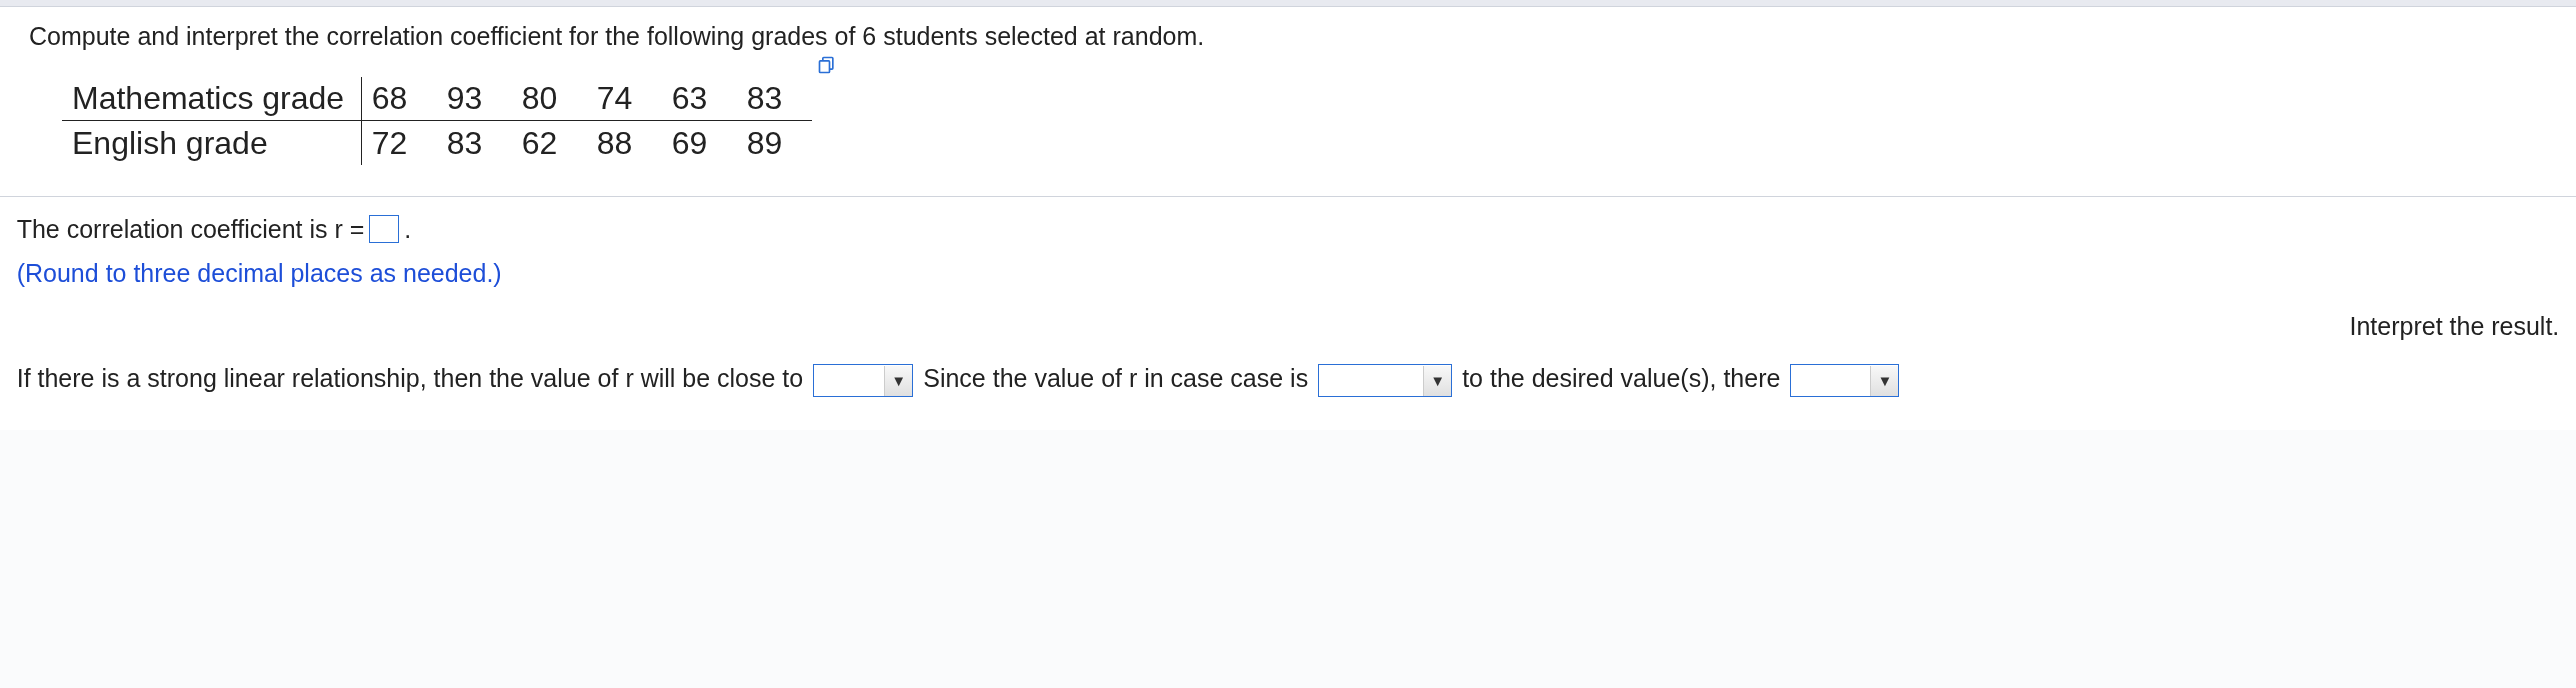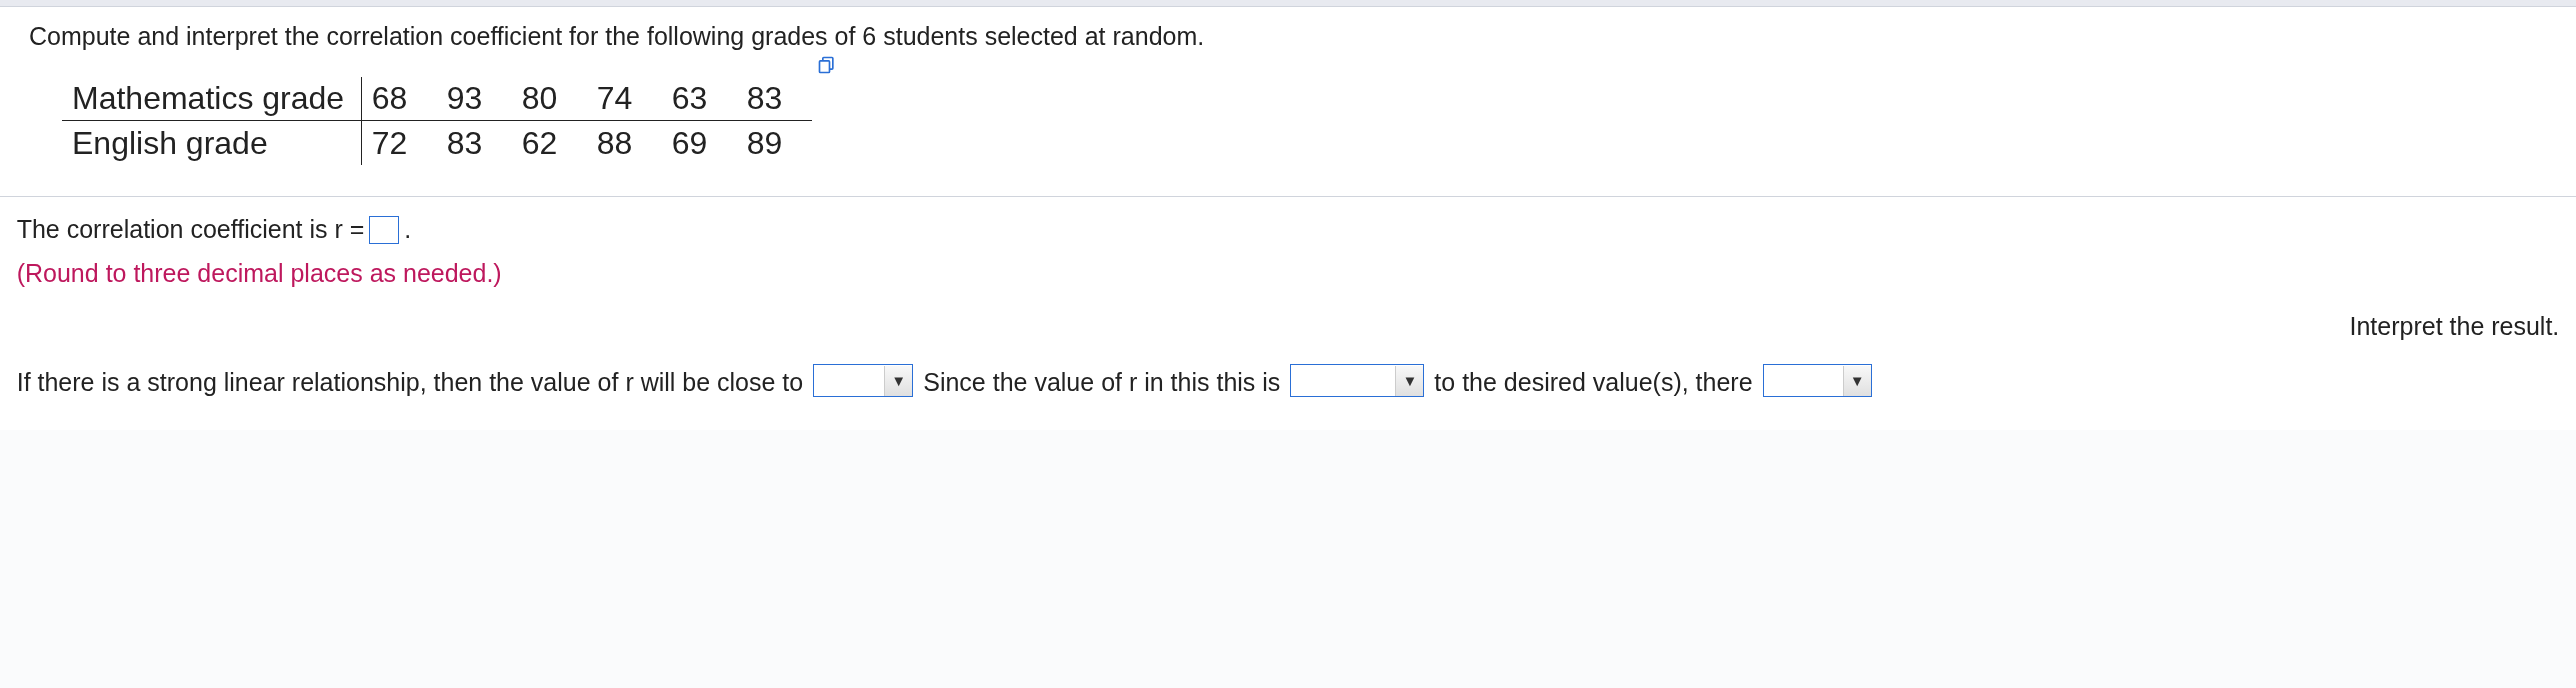--- a/index.html
+++ b/index.html
@@ -65,25 +65,25 @@
     .copy-icon svg {
       width: 20px;
       height: 20px;
     }
     .answer-section {
       padding: 18.4px 16.7px;
     }
     .line {
       margin-bottom: 15px;
       display: flex;
-      align-items: flex-end;
+      align-items: flex-start;
       flex-wrap: nowrap;
     }
     .hint {
-      color: #be185d;
+      color: #1d4ed8;
       margin-bottom: 23.4px;
     }
     .interpret-label {
       margin-bottom: 23.4px;
       text-align: right;
     }
     .input-small {
       width: 30px;
       height: 28px;
       border: 1.7px solid #2a6fd6;
@@ -178,21 +178,21 @@
 
     <div class="interpret-label">Interpret the result.</div>
 
     <div class="line">
       <span class="sentence-part">If there is a strong linear relationship, then the value of r will be close to</span>
       <div class="dropdown dd1">
         <div class="dropdown-arrow">
             <span>▼</span>
           </div>
       </div>
-      <span class="sentence-part">Since the value of r in this this is</span>
+      <span class="sentence-part">Since the value of r in case case is</span>
       <div class="dropdown dd2">
         <div class="dropdown-arrow">
             <span>▼</span>
           </div>
       </div>
       <span class="sentence-part">to the desired value(s), there</span>
       <div class="dropdown dd3">
         <div class="dropdown-arrow">
             <span>▼</span>
           </div>

